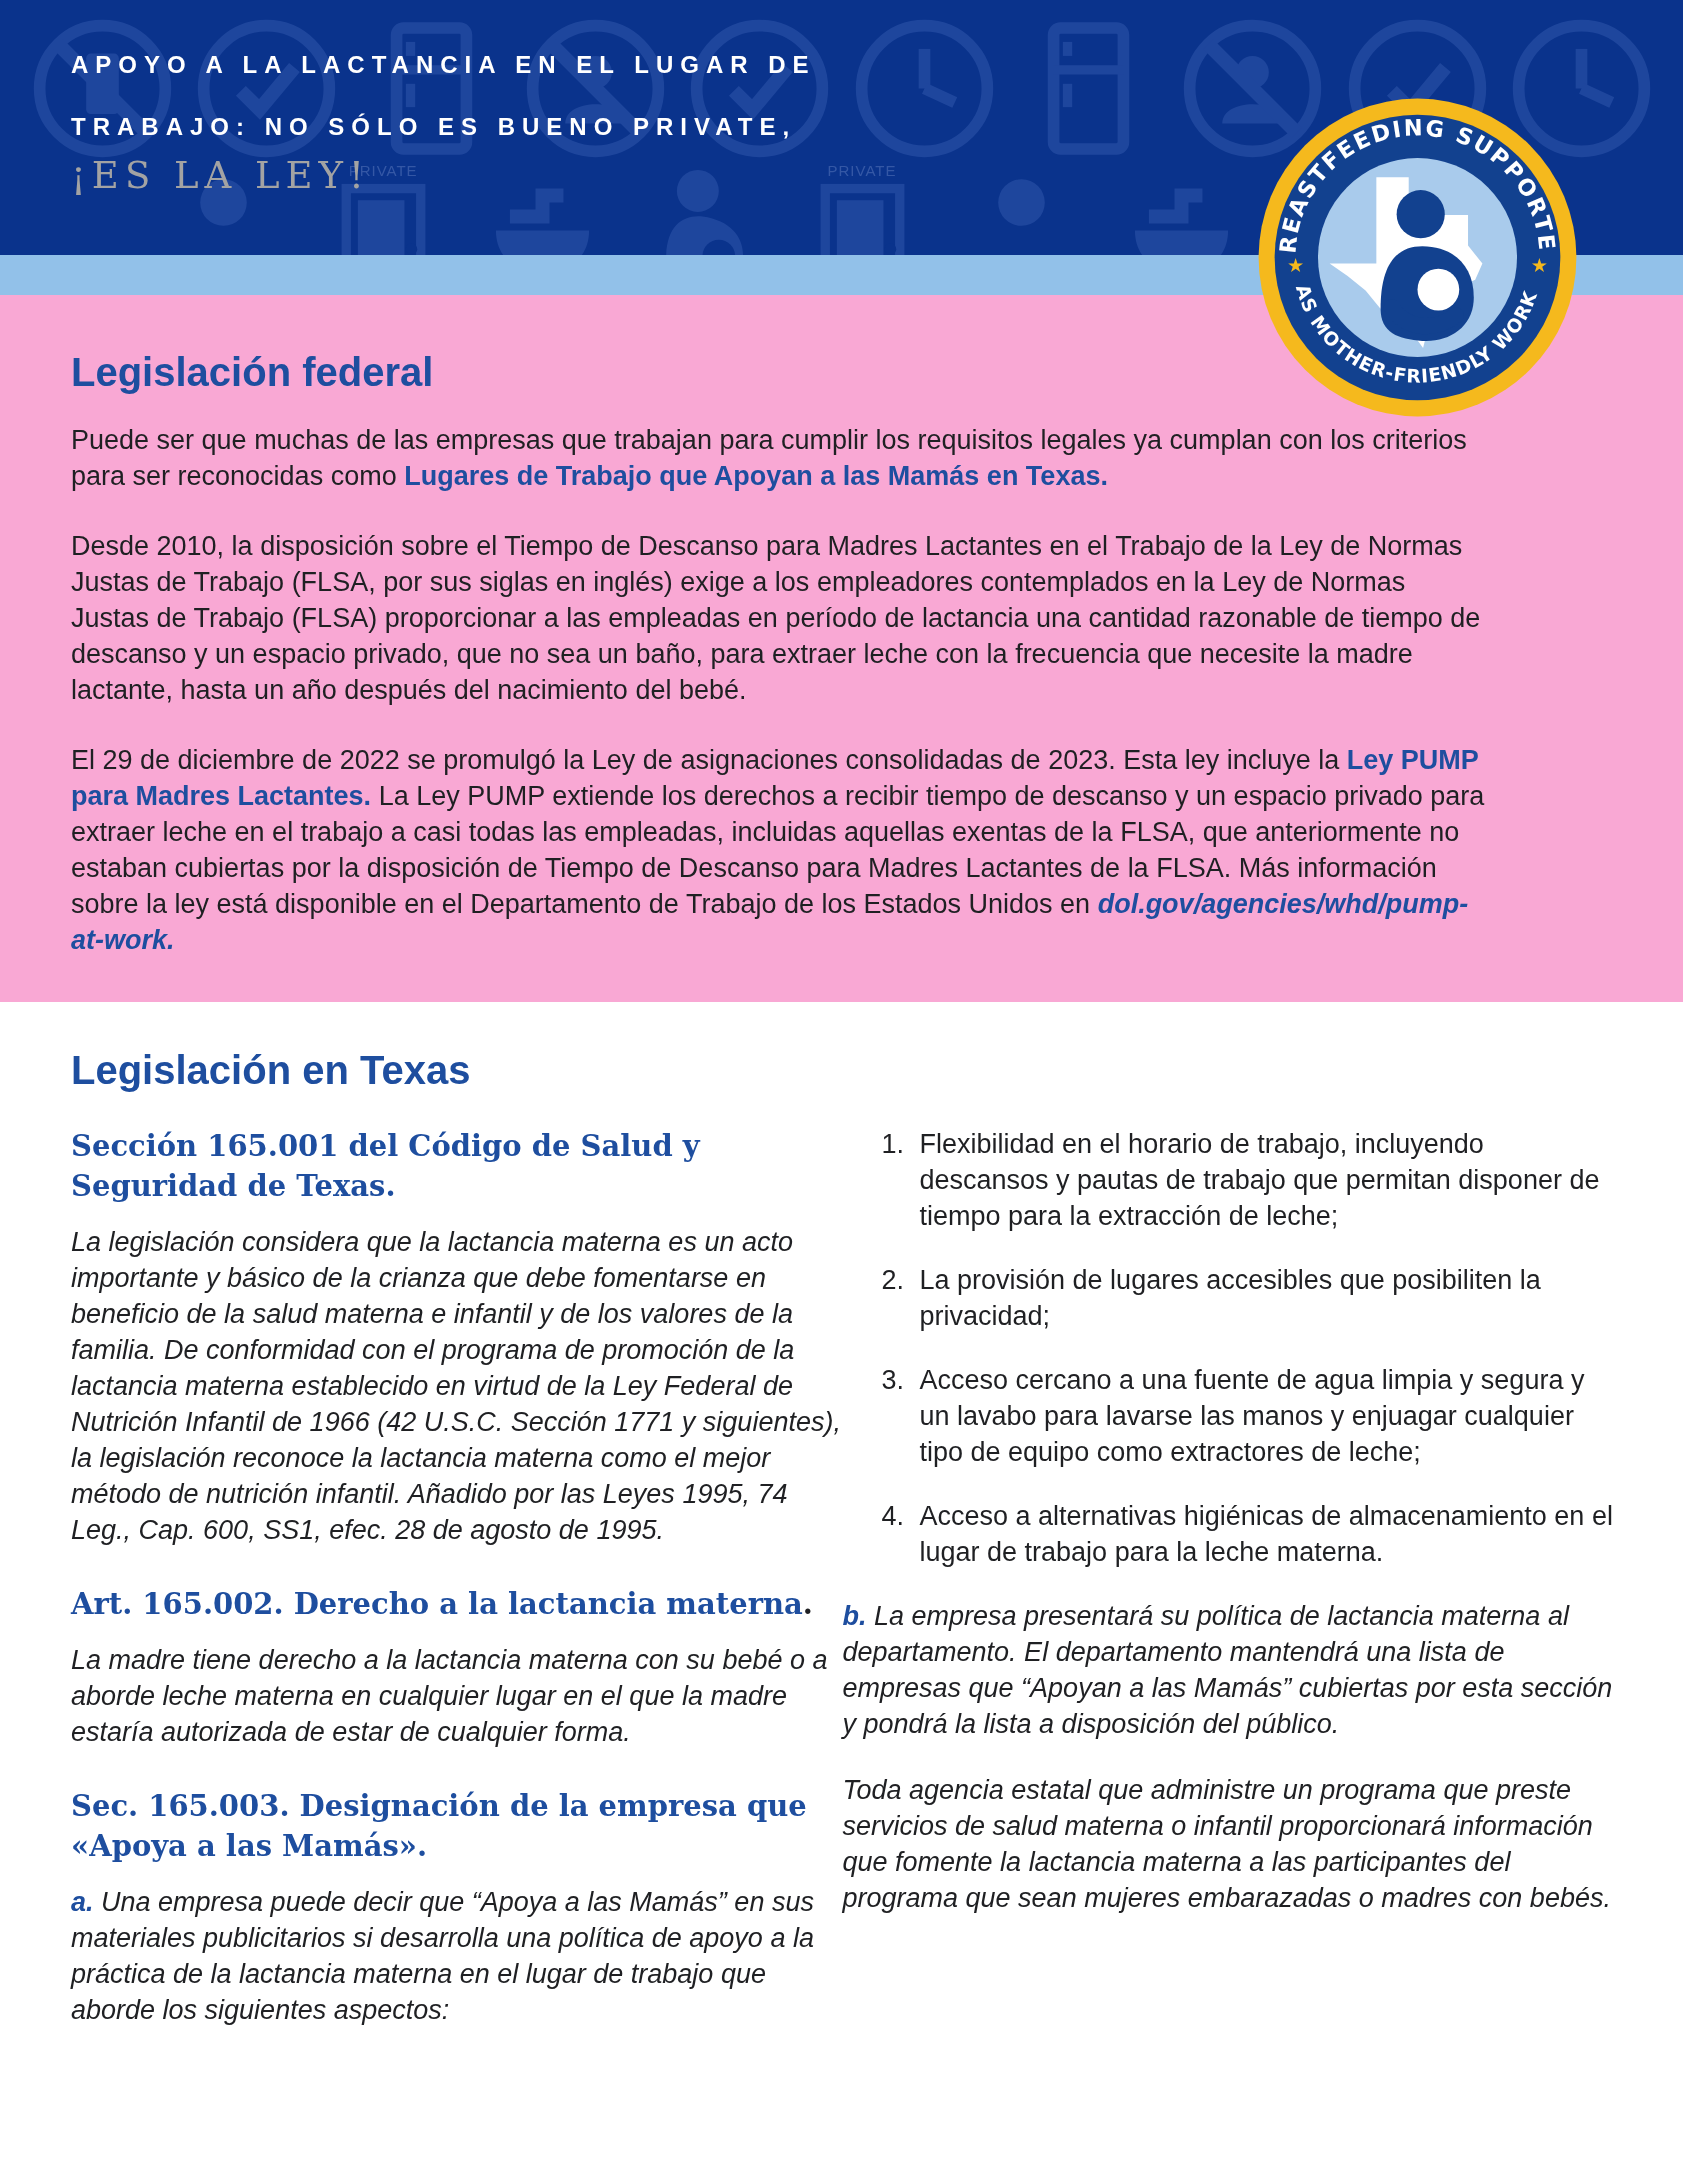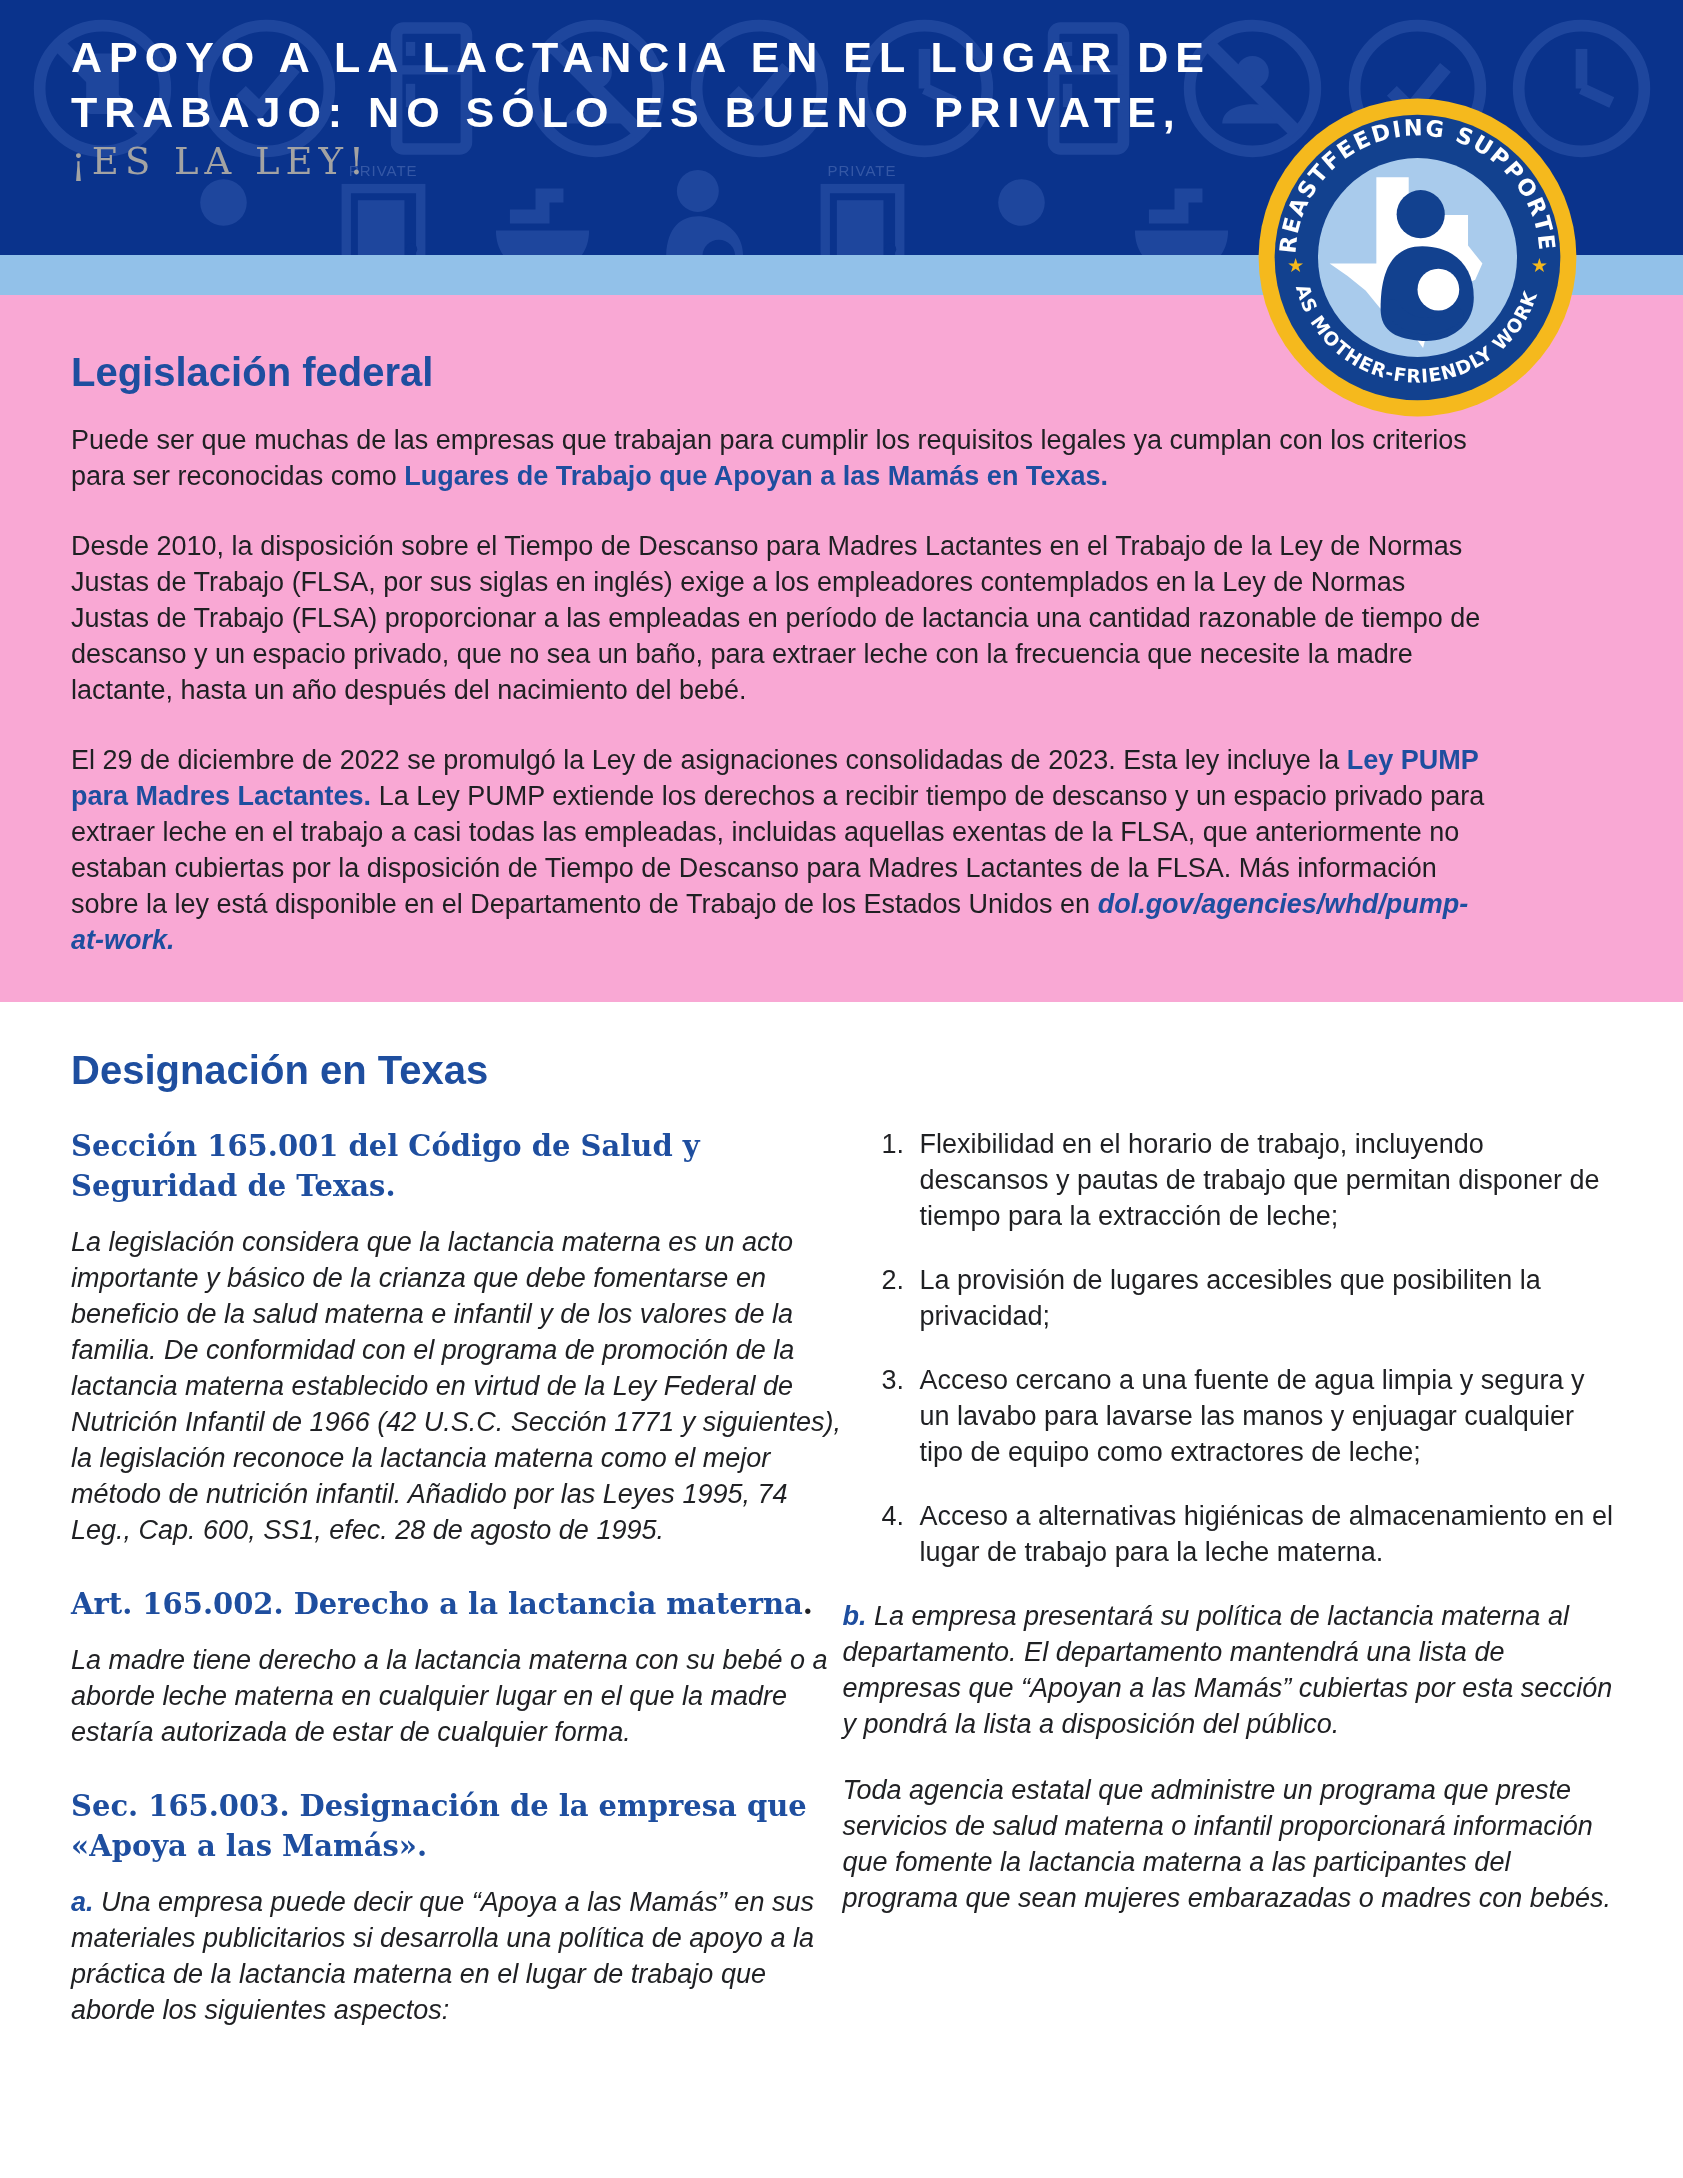--- a/index.html
+++ b/index.html
@@ -18,22 +18,22 @@
   .decor-row1{top:14px;padding:0 28px;width:1628px;}
   .decor-row2{top:156px;padding:0 109px 0 149px;width:1426px;}
   .decor-icon{position:relative;width:149px;height:158px;opacity:.42;}
   .decor-icon svg{width:149px;height:149px;fill:#3b61b5;stroke:#3b61b5;}
   .decor-icon .private{
     position:absolute;top:6px;left:50%;transform:translateX(-50%);
     font-size:15px;font-weight:normal;color:#6e8ac9;letter-spacing:1px;
   }
   .title-block{position:relative;z-index:3;padding:30px 0 0 71px;}
   .title-line{
-    color:#ffffff;font-weight:bold;font-size:43px;letter-spacing:7px;
-    line-height:55px;white-space:nowrap;
+    color:#ffffff;font-weight:bold;font-size:24px;letter-spacing:7px;
+    line-height:55px;white-space:nowrap;margin-top:7px;
   }
   .title-gold{
     font-family:"DejaVu Serif", serif;
     color:#a3a3a3;font-weight:normal;font-size:37px;letter-spacing:6px;
     margin-top:0;white-space:nowrap;
   }
   
   .band-light{height:40px;background:#92c1e9;}
   
   .badge-wrap{position:absolute;left:1257px;top:97px;width:321px;height:321px;z-index:9;}
@@ -220,21 +220,21 @@
 </div>
 
 <div class="panel-federal">
   <h1>Legislación federal</h1>
   <p class="body-p"><span>Puede ser que muchas de las empresas que trabajan para cumplir los requisitos legales ya cumplan con los criterios para ser reconocidas como </span><span class="bb">Lugares de Trabajo que Apoyan a las Mamás en Texas.</span></p>
   <p class="body-p">Desde 2010, la disposición sobre el Tiempo de Descanso para Madres Lactantes en el Trabajo de la Ley de Normas Justas de Trabajo (FLSA, por sus siglas en inglés) exige a los empleadores contemplados en la Ley de Normas Justas de Trabajo (FLSA) proporcionar a las empleadas en período de lactancia una cantidad razonable de tiempo de descanso y un espacio privado, que no sea un baño, para extraer leche con la frecuencia que necesite la madre lactante, hasta un año después del nacimiento del bebé.</p>
   <p class="body-p"><span>El 29 de diciembre de 2022 se promulgó la Ley de asignaciones consolidadas de 2023. Esta ley incluye la </span><span class="bb">Ley PUMP para Madres Lactantes.</span><span> La Ley PUMP extiende los derechos a recibir tiempo de descanso y un espacio privado para extraer leche en el trabajo a casi todas las empleadas, incluidas aquellas exentas de la FLSA, que anteriormente no estaban cubiertas por la disposición de Tiempo de Descanso para Madres Lactantes de la FLSA. Más información sobre la ley está disponible en el Departamento de Trabajo de los Estados Unidos en </span><a href="#" class="weblink">dol.gov/agencies/whd/pump-at-work.</a></p>
 </div>
 
 <div class="section-texas">
-  <h1>Designación en Texas</h1>
+  <h1>Legislación en Texas</h1>
   <div class="texas-cols">
 
     <div class="col-left">
       <div class="subhead">Sección 165.001 del Código de Salud y Seguridad de Texas.</div>
       <p class="col-p">La legislación considera que la lactancia materna es un acto importante y básico de la crianza que debe fomentarse en beneficio de la salud materna e infantil y de los valores de la familia. De conformidad con el programa de promoción de la lactancia materna establecido en virtud de la Ley Federal de Nutrición Infantil de 1966 (42 U.S.C. Sección 1771 y siguientes), la legislación reconoce la lactancia materna como el mejor método de nutrición infantil. Añadido por las Leyes 1995, 74 Leg., Cap. 600, SS1, efec. 28 de agosto de 1995.</p>
       <div class="subhead"><span>Art. 165.002. Derecho a la lactancia materna</span><span class="tail-dark">.</span></div>
       <p class="col-p">La madre tiene derecho a la lactancia materna con su bebé o a aborde leche materna en cualquier lugar en el que la madre estaría autorizada de estar de cualquier forma.</p>
       <div class="subhead">Sec. 165.003. Designación de la empresa que «Apoya a las Mamás».</div>
       <p class="col-p"><span class="bb">a.</span><span> Una empresa puede decir que “Apoya a las Mamás” en sus materiales publicitarios si desarrolla una política de apoyo a la práctica de la lactancia materna en el lugar de trabajo que aborde los siguientes aspectos:</span></p>
     </div>

